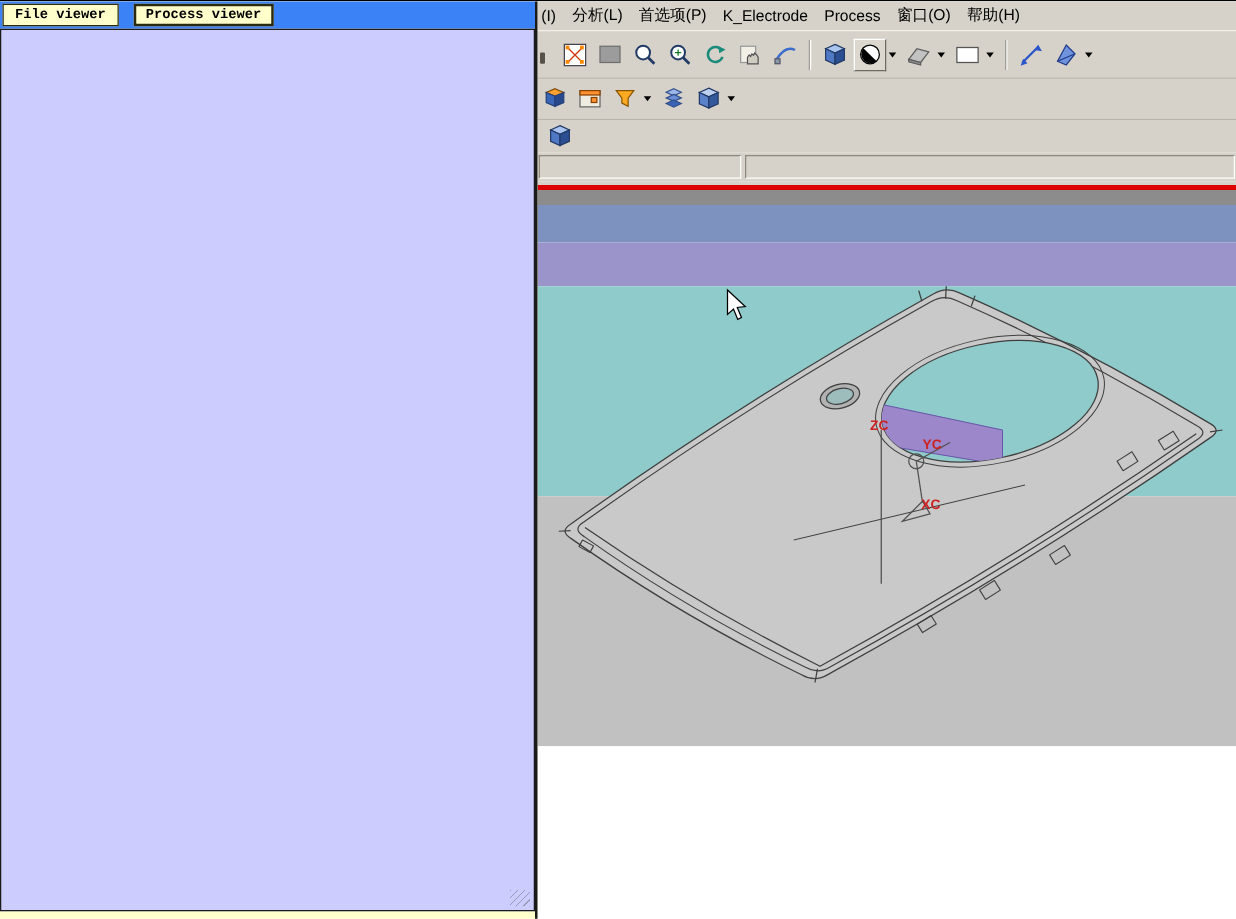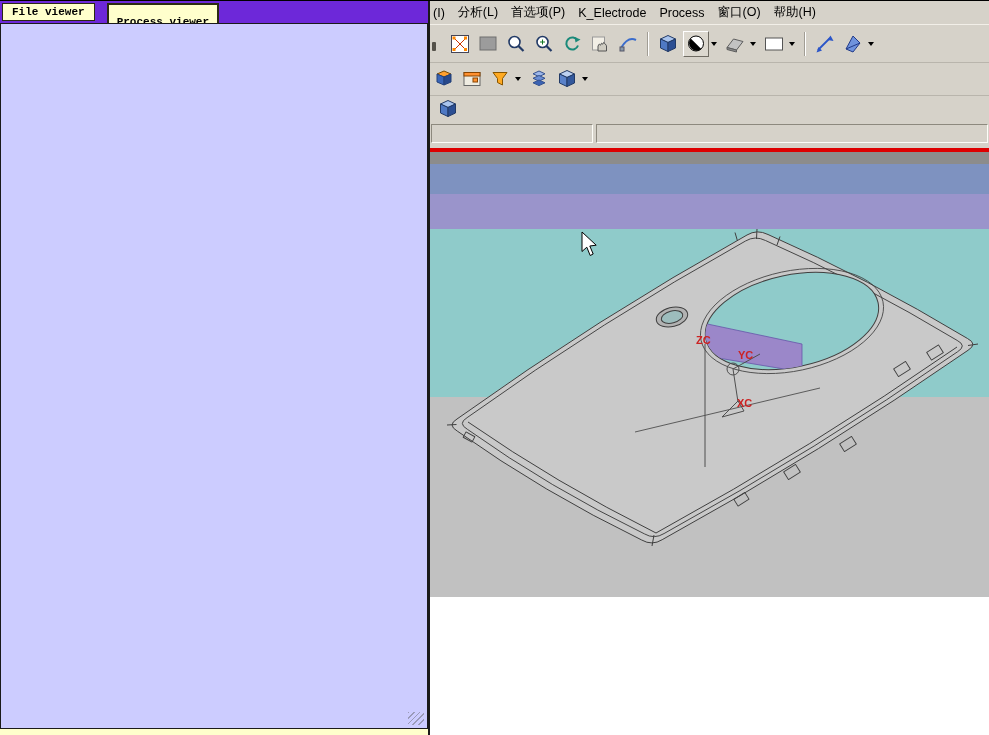--- a/index.html
+++ b/index.html
@@ -41,25 +41,25 @@
   .band-purple { height:35px; background:#9a94cb; }
   .band-teal   { height:168px; background:#8fcbca; }
   .band-gray   { height:200px; background:#c1c1c1; }
   .band-white  { height:139px; background:#ffffff; }
   .model-svg { position:absolute; left:0; top:0; width:559px; height:572px; }
 
   
   .left-panel { position:absolute; left:0; top:0; width:430px; height:735px; background:#ffffcc;
                 border-right:2px solid #1a1a1a; }
   .tab-strip { height:22px; display:flex; align-items:flex-start; gap:12px; padding:2px 0 0 2px;
-               background:#6d28d9; }
+               background:#3b82f6; }
   .tab { border:1px solid #2a2a10; background:#ffffcc; font-family:"Liberation Mono", monospace;
          font-size:11px; font-weight:bold; line-height:14px; padding:1px 9px 1px 9px; white-space:nowrap;
          cursor:default; }
-  .tab.active { border-width:2px; padding:10px 8px; }
+  .tab.active { border-width:2px; padding:0 8px; }
   .panel-body { position:absolute; left:0; top:22px; width:428px; height:706px; background:#ccccff;
                 border:1px solid #1a1a1a; }
   .resize-grip { position:absolute; right:3px; bottom:3px; width:16px; height:13px;
                  background:repeating-linear-gradient(135deg,#9a9ab8 0 1px,rgba(0,0,0,0) 1px 4px); }
 </style>
 </head>
 <body>
 
 <div class="right-pane">
 

